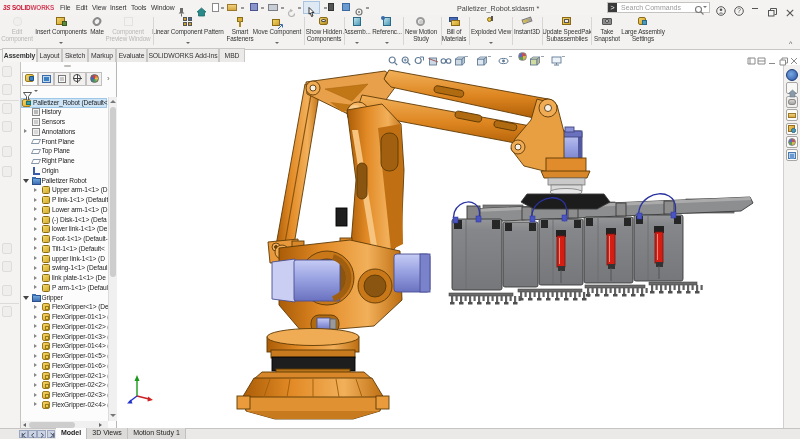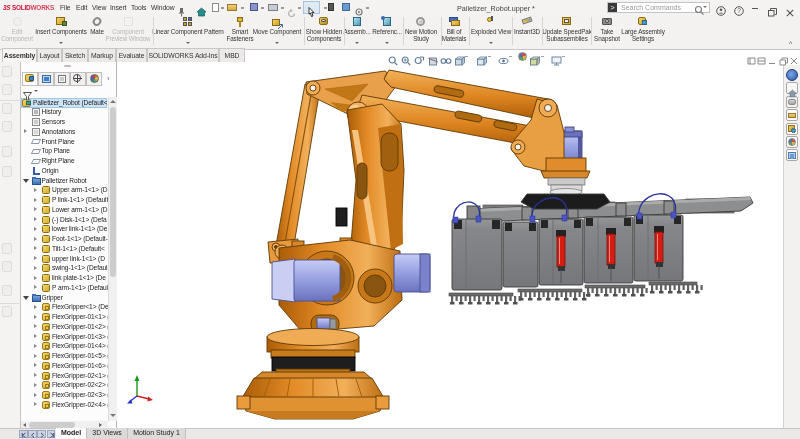--- a/index.html
+++ b/index.html
@@ -331,21 +331,21 @@
 <div class="menu" style="left:60px;">File</div>
 <div class="menu" style="left:76px;">Edit</div>
 <div class="menu" style="left:92px;">View</div>
 <div class="menu" style="left:110px;">Insert</div>
 <div class="menu" style="left:131px;">Tools</div>
 <div class="menu" style="left:151px;">Window</div>
 <div class="abs" style="z-index:6;left:176px;top:3px;"><svg width="9" height="10">
       <path d="M4,1 L7,1 L7,5 L8.5,6.5 L2.5,6.5 L4,5 Z" fill="#6a6a6a"></path>
       <line x1="5.5" y1="6.5" x2="5.5" y2="9.5" stroke="#6a6a6a" stroke-width="1"></line>
     </svg></div>
-<div class="abs" style="z-index:6;left:457px;top:4px;font-size:7.2px;color:#444;">Palletizer_Robot.upper *</div>
+<div class="abs" style="z-index:6;left:457px;top:4px;font-size:7.2px;color:#444;">Palletizer_Robot.sldasm *</div>
 <div class="abs" style="z-index:6;left:607px;top:2px;width:103px;height:11px;background:#fff;border:1px solid #c5c3c1;"></div>
 <div class="abs" style="z-index:7;left:608px;top:3px;width:9px;height:9px;background:#3a3a3a;color:#fff;font-size:7px;line-height:9px;text-align:center;">&gt;</div>
 <div class="abs" style="z-index:7;left:621px;top:4px;font-size:7px;color:#9a9a9a;">Search Commands</div>
 <div class="abs" style="z-index:7;left:694px;top:2px;"><svg width="10" height="11">
       <circle cx="4.5" cy="4.5" r="3" fill="none" stroke="#777" stroke-width="1.1"></circle>
       <line x1="6.8" y1="6.8" x2="9.5" y2="9.5" stroke="#777" stroke-width="1.1"></line>
     </svg></div>
 <div class="abs" style="z-index:7;left:703px;top:6px;width:0;height:0;border-top:2.5px solid #777;border-left:2.5px solid transparent;border-right:2.5px solid transparent;"></div>
 <div class="abs" style="z-index:6;left:716px;top:2.5px;"><svg width="11" height="11">
       <circle cx="5" cy="5" r="4.3" fill="none" stroke="#555" stroke-width="1"></circle>

